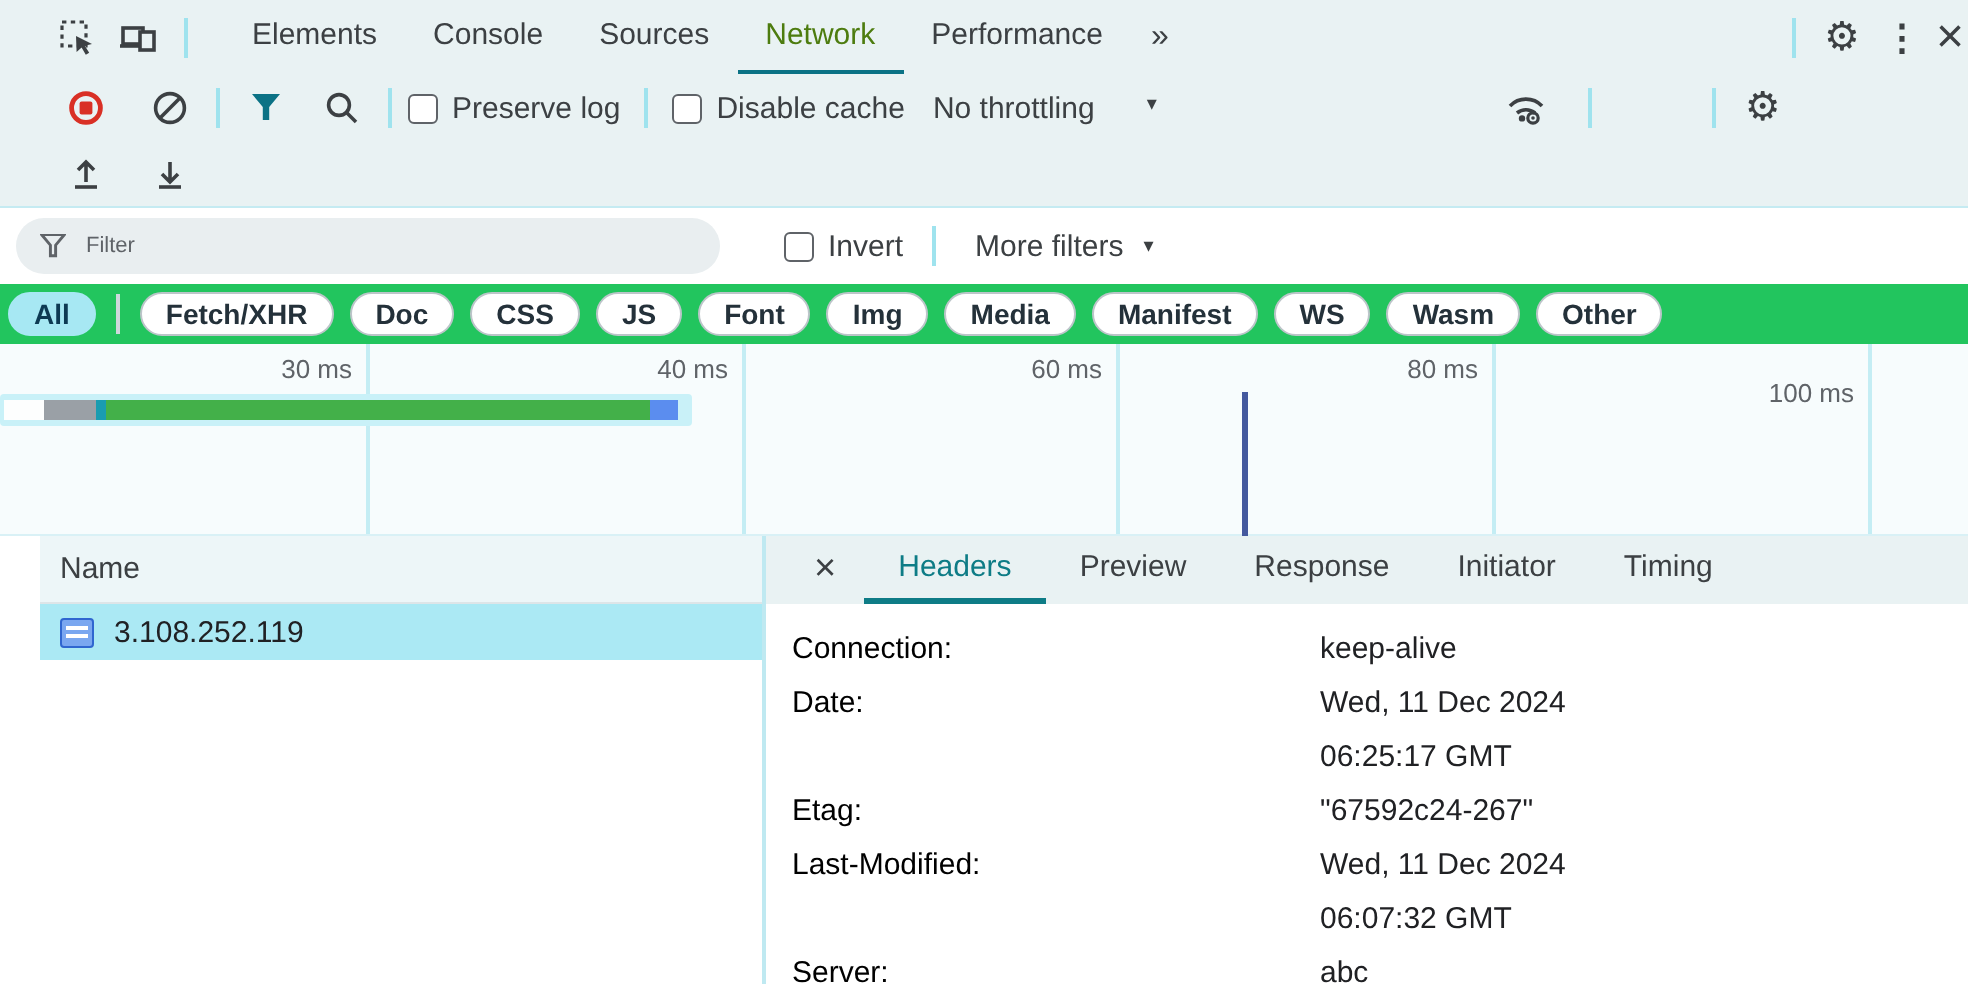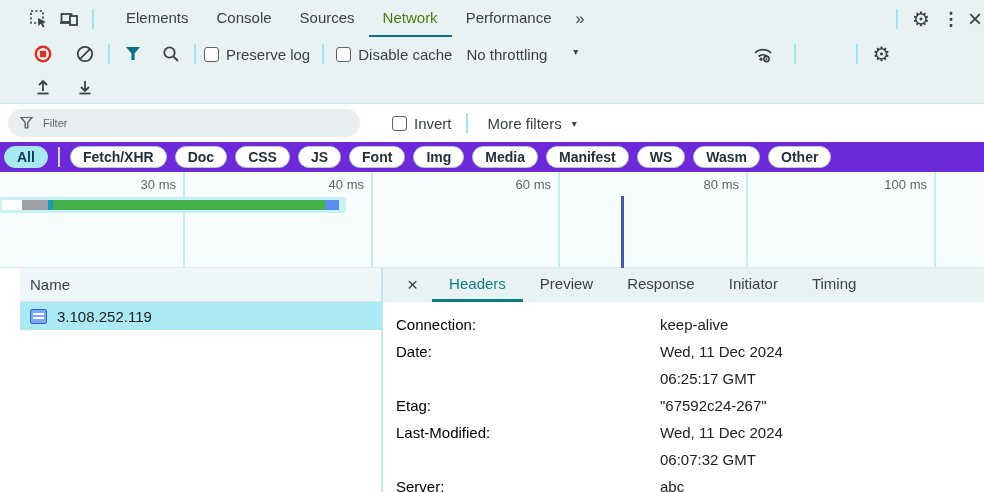--- a/index.html
+++ b/index.html
@@ -30,21 +30,21 @@
   .caret { font-size:10px; color:#3c4043; }
   
   .filter-row { position:absolute; left:0; top:104px; width:984px; height:38px; display:flex; align-items:center; background:#fff; }
   .filter-pill { display:flex; align-items:center; gap:10px; width:352px; height:28px; margin-left:8px;
     background:#e9eef0; border-radius:14px; padding:0 12px; }
   .filter-pill input { border:none; outline:none; background:transparent; font-family:inherit; font-size:11px; color:#4c1d95; width:100%; }
   .filter-pill input::placeholder { color:#5f6368; }
   .invert { margin-left:32px; }
   .more-filters { display:flex; align-items:center; gap:10px; color:#3c4043; cursor:pointer; margin-left:6px; white-space:nowrap; }
   
-  .chips-row { position:absolute; left:0; top:142px; width:984px; height:30px; display:flex; align-items:center; background:#6d28d9; }
+  .chips-row { position:absolute; left:0; top:142px; width:984px; height:30px; display:flex; align-items:center; background:#22c55e; }
   .chip { border:1.5px solid #bcc5c9; border-radius:12px; padding:2px 12px; font-size:14px; font-weight:bold; color:#24313a;
     margin-right:8px; cursor:pointer; white-space:nowrap; background:#fff; }
   .chip.active { background:#a7e8f3; border-color:#a7e8f3; color:#0d3a53; }
   .chips-div { width:2px; height:20px; background:#cfd8dc; margin:0 10px 0 2px; }
   
   .timeline { position:absolute; left:0; top:172px; width:984px; height:96px; background:#f7fcfd; border-bottom:1px solid #d9f1f6; }
   .gridline { position:absolute; top:0; bottom:0; width:2px; background:#c4edf4; }
   .tick { position:absolute; top:5px; font-size:13px; color:#5f6368; transform:translateX(-100%); padding-right:7px; white-space:nowrap; }
   .halo { position:absolute; left:0; top:25px; width:346px; height:16px; background:#c9f1f8; border-radius:2px; }
   .wbar { position:absolute; top:28px; height:10px; }
@@ -217,21 +217,21 @@
   <div class="timeline">
     <div class="gridline" style="left:183px;"></div>
     <div class="gridline" style="left:371px;"></div>
     <div class="gridline" style="left:558px;"></div>
     <div class="gridline" style="left:746px;"></div>
     <div class="gridline" style="left:934px;"></div>
     <div class="tick" style="left:183px;">30 ms</div>
     <div class="tick" style="left:371px;">40 ms</div>
     <div class="tick" style="left:558px;">60 ms</div>
     <div class="tick" style="left:746px;">80 ms</div>
-    <div class="tick" style="left:934px;">100 ms</div>
+    <div class="tick" style="left:934px;margin-top:12px;">100 ms</div>
     <div class="halo"></div>
     <div class="wbar" style="left:2px;  width:20px; background:#fdfefe;"></div>
     <div class="wbar" style="left:22px; width:26px; background:#9aa0a6;"></div>
     <div class="wbar" style="left:48px; width:5px;  background:#1a9cb0;"></div>
     <div class="wbar" style="left:53px; width:272px; background:#43b049;"></div>
     <div class="wbar" style="left:325px; width:14px; background:#5b8def;"></div>
     <div class="marker" style="left:621px; top:24px; height:72px;"></div>
   </div>
 
   <div class="bottom">

